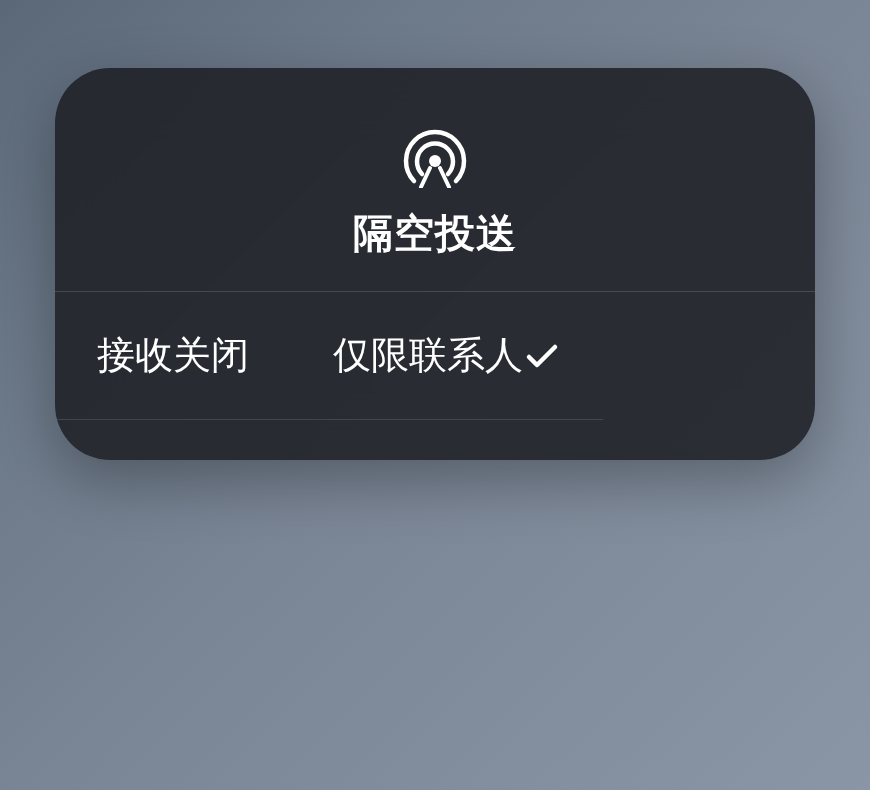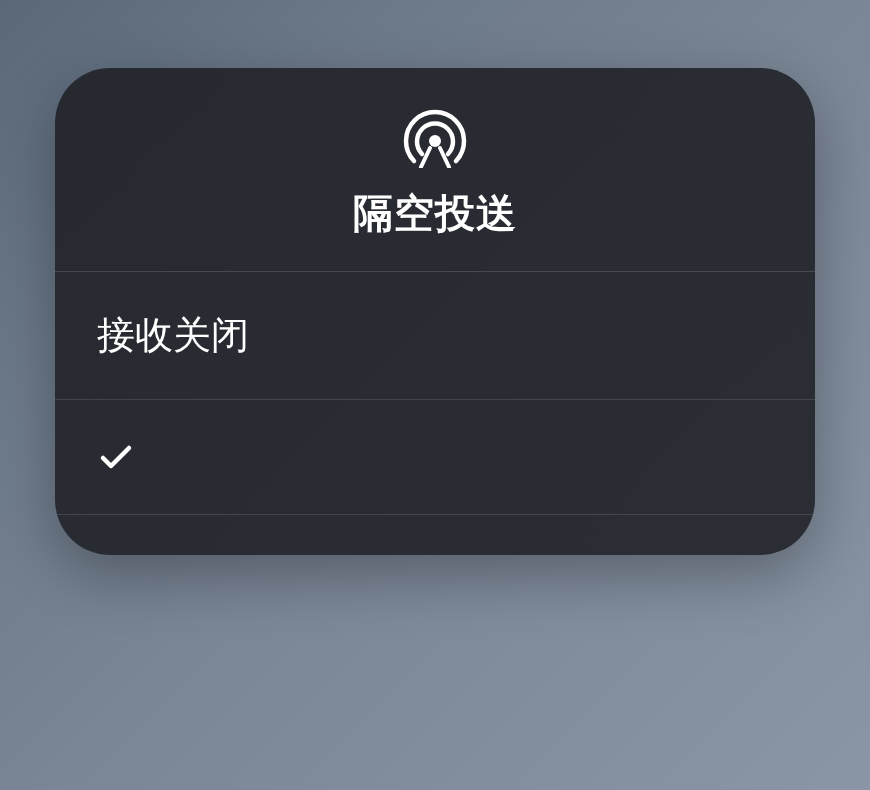--- a/index.html
+++ b/index.html
@@ -23,21 +23,21 @@
     .panel {
       width: 760px;
       background: rgba(30, 32, 36, 0.88);
       backdrop-filter: blur(30px);
       border-radius: 55px;
       overflow: hidden;
       box-shadow: 0 20px 60px rgba(0,0,0,0.3);
     }
     
     .header {
-      padding: 40px 30px 30px 30px;
+      padding: 60px 30px 30px 30px;
       display: flex;
       flex-direction: column;
       align-items: center;
       gap: 18px;
       border-bottom: 1px solid rgba(255,255,255,0.14);
     }
     
     .airdrop-icon {
       width: 78px;
       height: 60px;
@@ -53,21 +53,20 @@
     
     .title {
       color: #ffffff;
       font-size: 40px;
       font-weight: 600;
       letter-spacing: 1px;
     }
     
     .options {
       display: flex;
-      flex-direction: column;
     }
     
     .option {
       display: flex;
       align-items: center;
       justify-content: space-between;
       padding: 38px 42px;
       border-bottom: 1px solid rgba(255,255,255,0.12);
       cursor: pointer;
     }
@@ -120,20 +119,21 @@
   </div>
 
   <div class="options">
 
     <div class="option">
       <span class="option-label">接收关闭</span>
 
     </div>
 
     <div class="option selected">
+      <span class="option-label">仅限联系人</span>
       <span class="checkmark">
         <svg viewBox="0 0 38 38" fill="none" stroke="#ffffff" stroke-width="4.5" stroke-linecap="round" stroke-linejoin="round">
           <path d="M 6 20 L 14 28 L 32 10"></path>
         </svg>
       </span>
     </div>
 
 
   </div>
 

